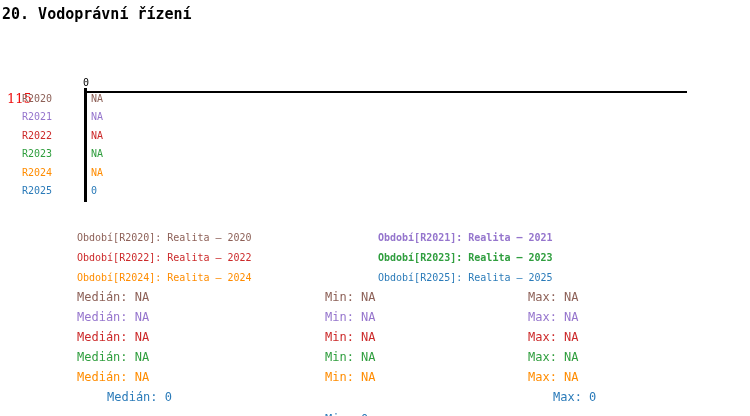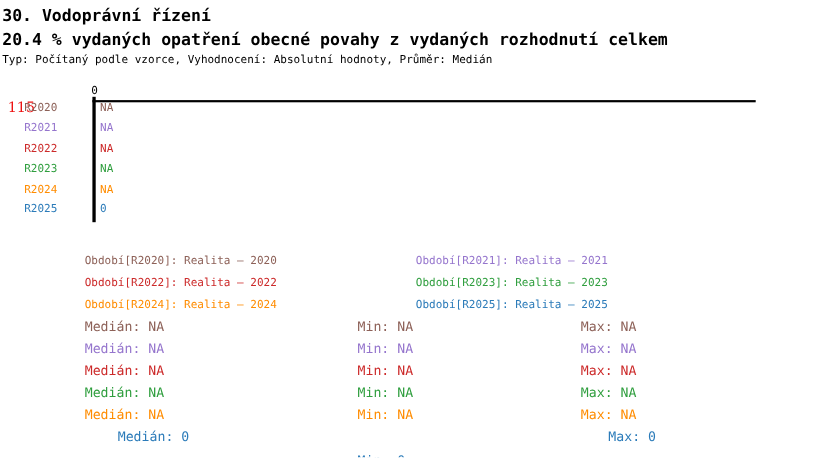--- a/index.html
+++ b/index.html
@@ -45,23 +45,21 @@
   }
   .row-value { font-size: 10px; line-height: 12px; }
   .legend-item { font-size: 10px; line-height: 12px; margin-top: 10px; }
   .stat-cell { font-size: 12px; line-height: 12px; }
 </style>
 </head>
 <body>
 
 <div class="page">
 
-  <div class="abs title" style="left:2px; top:5px;">30. Vodoprávní řízení</div>
-  <div class="abs title" style="left:2px; top:27px;">20.4 % vydaných opatření obecné povahy z vydaných rozhodnutí celkem</div>
-  <div class="abs meta" style="left:2px; top:49px;">Typ: Počítaný podle vzorce, Vyhodnocení: Absolutní hodnoty, Průměr: Medián</div>
+  <div class="abs title" style="left:2px; top:5px;">20. Vodoprávní řízení</div>
 
   <div>
     <div class="abs count-label" style="left: 7px; top: 93px; color: rgb(238, 17, 17);">115</div>
 
     <div class="abs axis-tick" style="left:80px; top:77px;">0</div>
 
     <div class="vline" style="left:84px; top:88px; height:114px;"></div>
     <div class="hline" style="left:84px; top:91px; width:603px;"></div>
 
     <div class="abs row-label" style="left: 22px; top: 93px; color: rgb(141, 97, 88);">R2020</div>
@@ -78,23 +76,23 @@
 
     <div class="abs row-label" style="left: 22px; top: 167px; color: rgb(255, 140, 0);">R2024</div>
     <div class="abs row-value" style="left: 91px; top: 167px; color: rgb(255, 140, 0);">NA</div>
 
     <div class="abs row-label" style="left: 22px; top: 185px; color: rgb(43, 123, 185);">R2025</div>
     <div class="abs row-value" style="left: 91px; top: 185px; color: rgb(43, 123, 185);">0</div>
   </div>
 
   <div>
     <div class="abs legend-item" style="left: 77px; top: 222px; color: rgb(141, 97, 88);">Období[R2020]: Realita – 2020</div>
-    <div class="abs legend-item" style="left: 378px; top: 222px; color: rgb(149, 117, 205);">Období[R2021]: Realita – 2021</div>
+    <div class="abs legend-item" style="left: 378px; top: 222px; color: rgb(149, 117, 205); font-weight: bold;">Období[R2021]: Realita – 2021</div>
     <div class="abs legend-item" style="left: 77px; top: 242px; color: rgb(204, 42, 42); text-align: center;">Období[R2022]: Realita – 2022</div>
-    <div class="abs legend-item" style="left: 378px; top: 242px; color: rgb(47, 158, 62);">Období[R2023]: Realita – 2023</div>
+    <div class="abs legend-item" style="left: 378px; top: 242px; color: rgb(47, 158, 62); font-weight: bold;">Období[R2023]: Realita – 2023</div>
     <div class="abs legend-item" style="left: 77px; top: 262px; color: rgb(255, 140, 0);">Období[R2024]: Realita – 2024</div>
     <div class="abs legend-item" style="left: 378px; top: 262px; color: rgb(43, 123, 185);">Období[R2025]: Realita – 2025</div>
   </div>
 
   <div>
     <div class="abs stat-cell" style="left: 77px; top: 291px; color: rgb(141, 97, 88);">Medián: NA</div>
     <div class="abs stat-cell" style="left: 325px; top: 291px; color: rgb(141, 97, 88);">Min: NA</div>
     <div class="abs stat-cell" style="left: 528px; top: 291px; color: rgb(141, 97, 88);">Max: NA</div>
 
     <div class="abs stat-cell" style="left: 77px; top: 311px; color: rgb(149, 117, 205);">Medián: NA</div>

